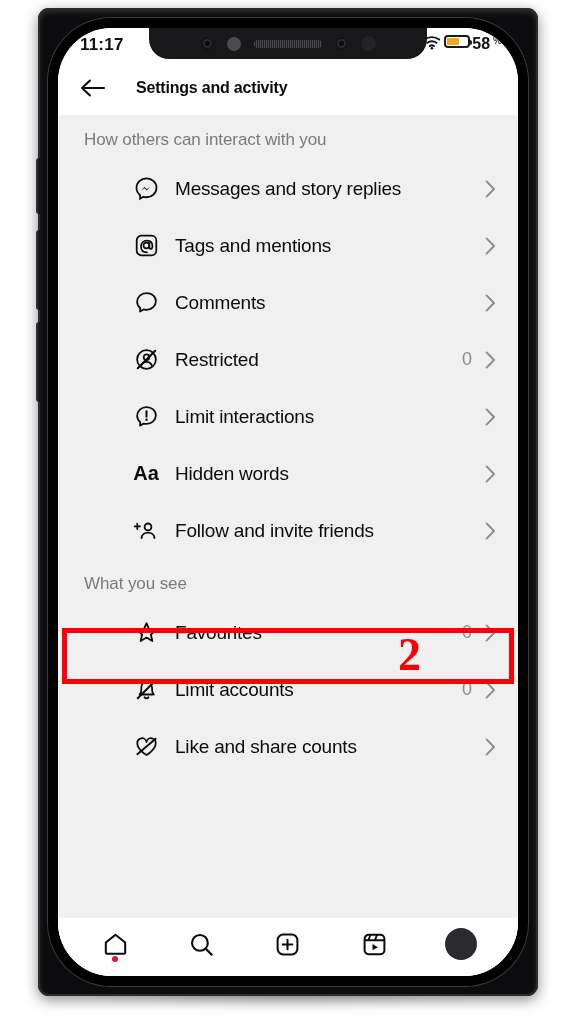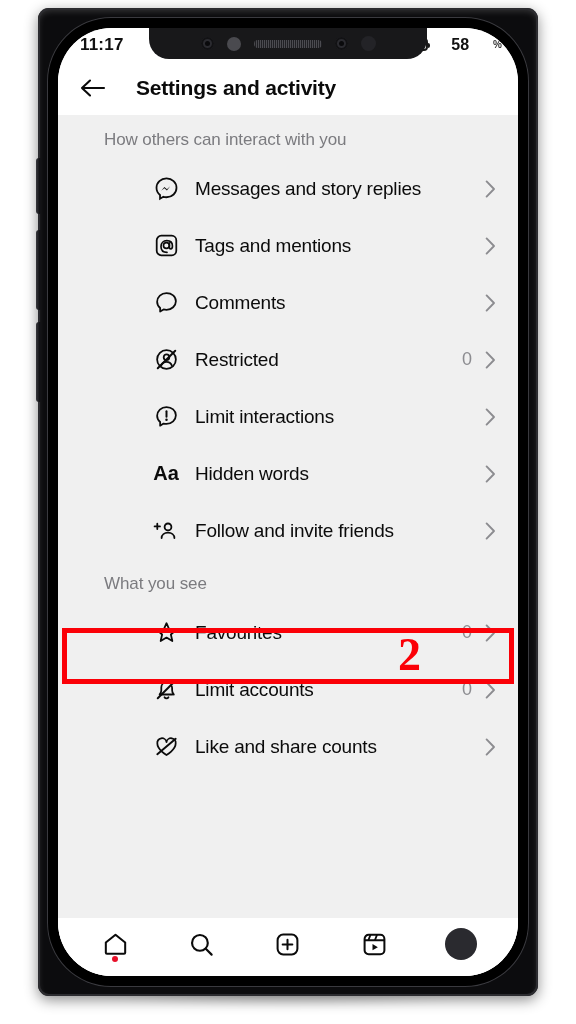--- a/index.html
+++ b/index.html
@@ -140,22 +140,21 @@
     z-index: 20;
   }
   #status-time {
     font-size: 17px;
     font-weight: bold;
     color: #111;
     letter-spacing: 0.2px;
   }
   #status-right {
     display: flex;
-    align-items: center;
-    gap: 23px;
+    gap: 2px;
   }
   #battery-shell {
     width: 26px; height: 13px;
     border: 2px solid #1a1a1a;
     border-radius: 4px;
     position: relative;
     box-sizing: border-box;
     padding: 1px;
   }
   #battery-fill {
@@ -193,36 +192,35 @@
     padding-left: 18px;
     box-sizing: border-box;
     z-index: 15;
   }
   #back-arrow {
     width: 34px; height: 34px;
     display: flex; align-items: center; justify-content: center;
     cursor: pointer;
   }
   #header-title {
-    font-size: 21px;
+    font-size: 16px;
     font-weight: bold;
     color: #0b0b0b;
     margin-left: 26px;
     letter-spacing: -0.2px;
   }
 
   
   #list {
     position: absolute;
     top: 87px;
     left: 0; right: 0;
     bottom: 0;
     background: #f0f0f0;
     overflow: hidden;
-    padding-left: 20px;
   }
   .section-header {
     font-size: 17px;
     color: #7b7b7f;
     padding: 15px 0 10px 26px;
     letter-spacing: -0.1px;
   }
   .row {
     display: flex;
     align-items: center;

